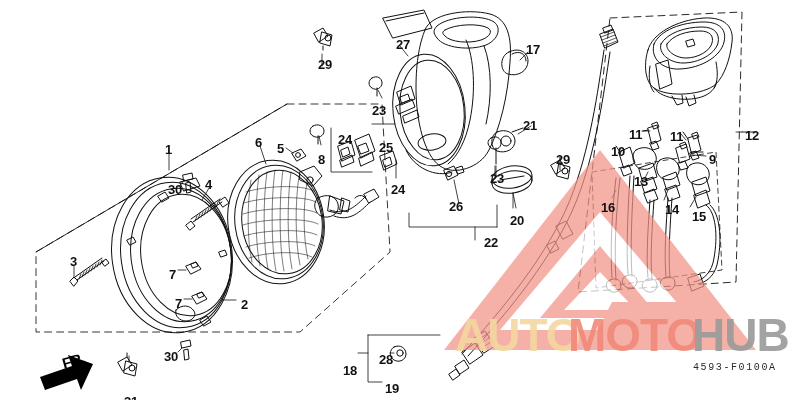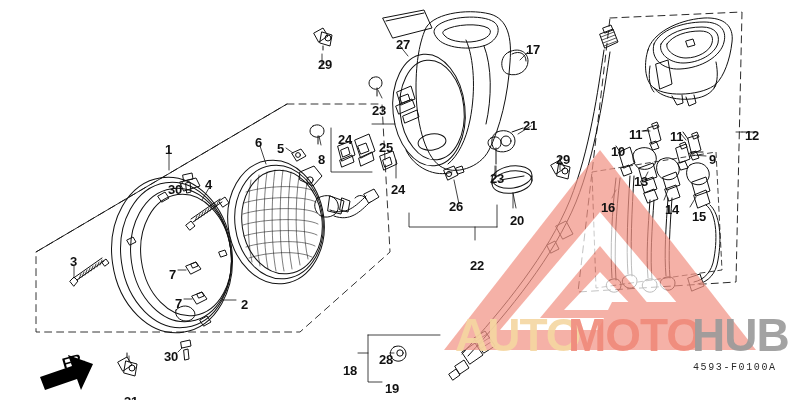--- a/index.html
+++ b/index.html
@@ -502,21 +502,21 @@
       <div class="callout" style="left: 745px; top: 129px;">12</div>
       <div class="callout" style="left: 634px; top: 175px;">13</div>
       <div class="callout" style="left: 655px; top: 203px; margin-left: 10px;">14</div>
       <div class="callout" style="left: 692px; top: 210px;">15</div>
       <div class="callout" style="left: 601px; top: 201px;">16</div>
       <div class="callout" style="left: 526px; top: 43px;">17</div>
       <div class="callout" style="left: 343px; top: 364px;">18</div>
       <div class="callout" style="left: 385px; top: 382px;">19</div>
       <div class="callout" style="left: 510px; top: 214px;">20</div>
       <div class="callout" style="left: 523px; top: 119px;">21</div>
-      <div class="callout" style="left: 470px; top: 236px; margin-top: 23px;">22</div>
+      <div class="callout" style="left: 484px; top: 236px;">22</div>
       <div class="callout" style="left: 372px; top: 104px;">23</div>
       <div class="callout" style="left: 490px; top: 172px;">23</div>
       <div class="callout" style="left: 338px; top: 133px;">24</div>
       <div class="callout" style="left: 391px; top: 183px;">24</div>
       <div class="callout" style="left: 379px; top: 141px;">25</div>
       <div class="callout" style="left: 449px; top: 200px;">26</div>
       <div class="callout" style="left: 396px; top: 38px;">27</div>
       <div class="callout" style="left: 379px; top: 353px;">28</div>
       <div class="callout" style="left: 318px; top: 58px;">29</div>
       <div class="callout" style="left: 556px; top: 153px;">29</div>

